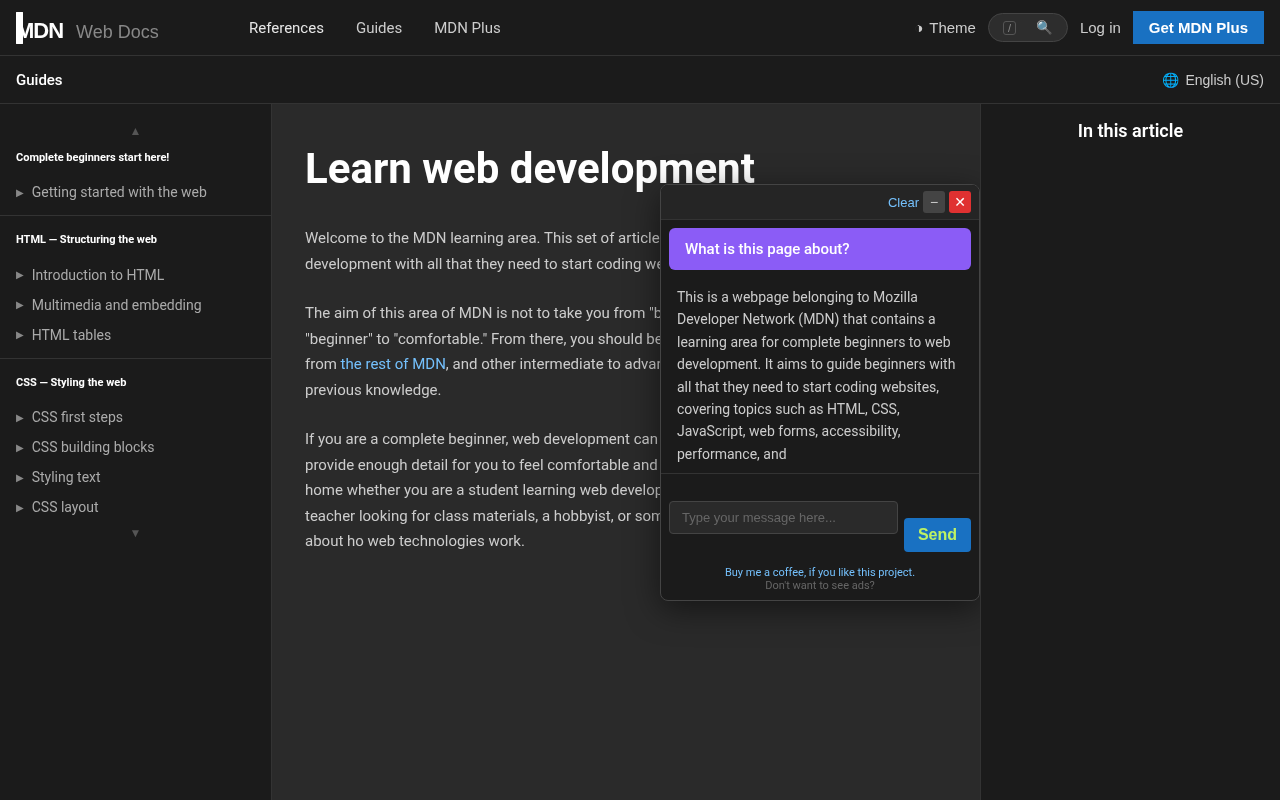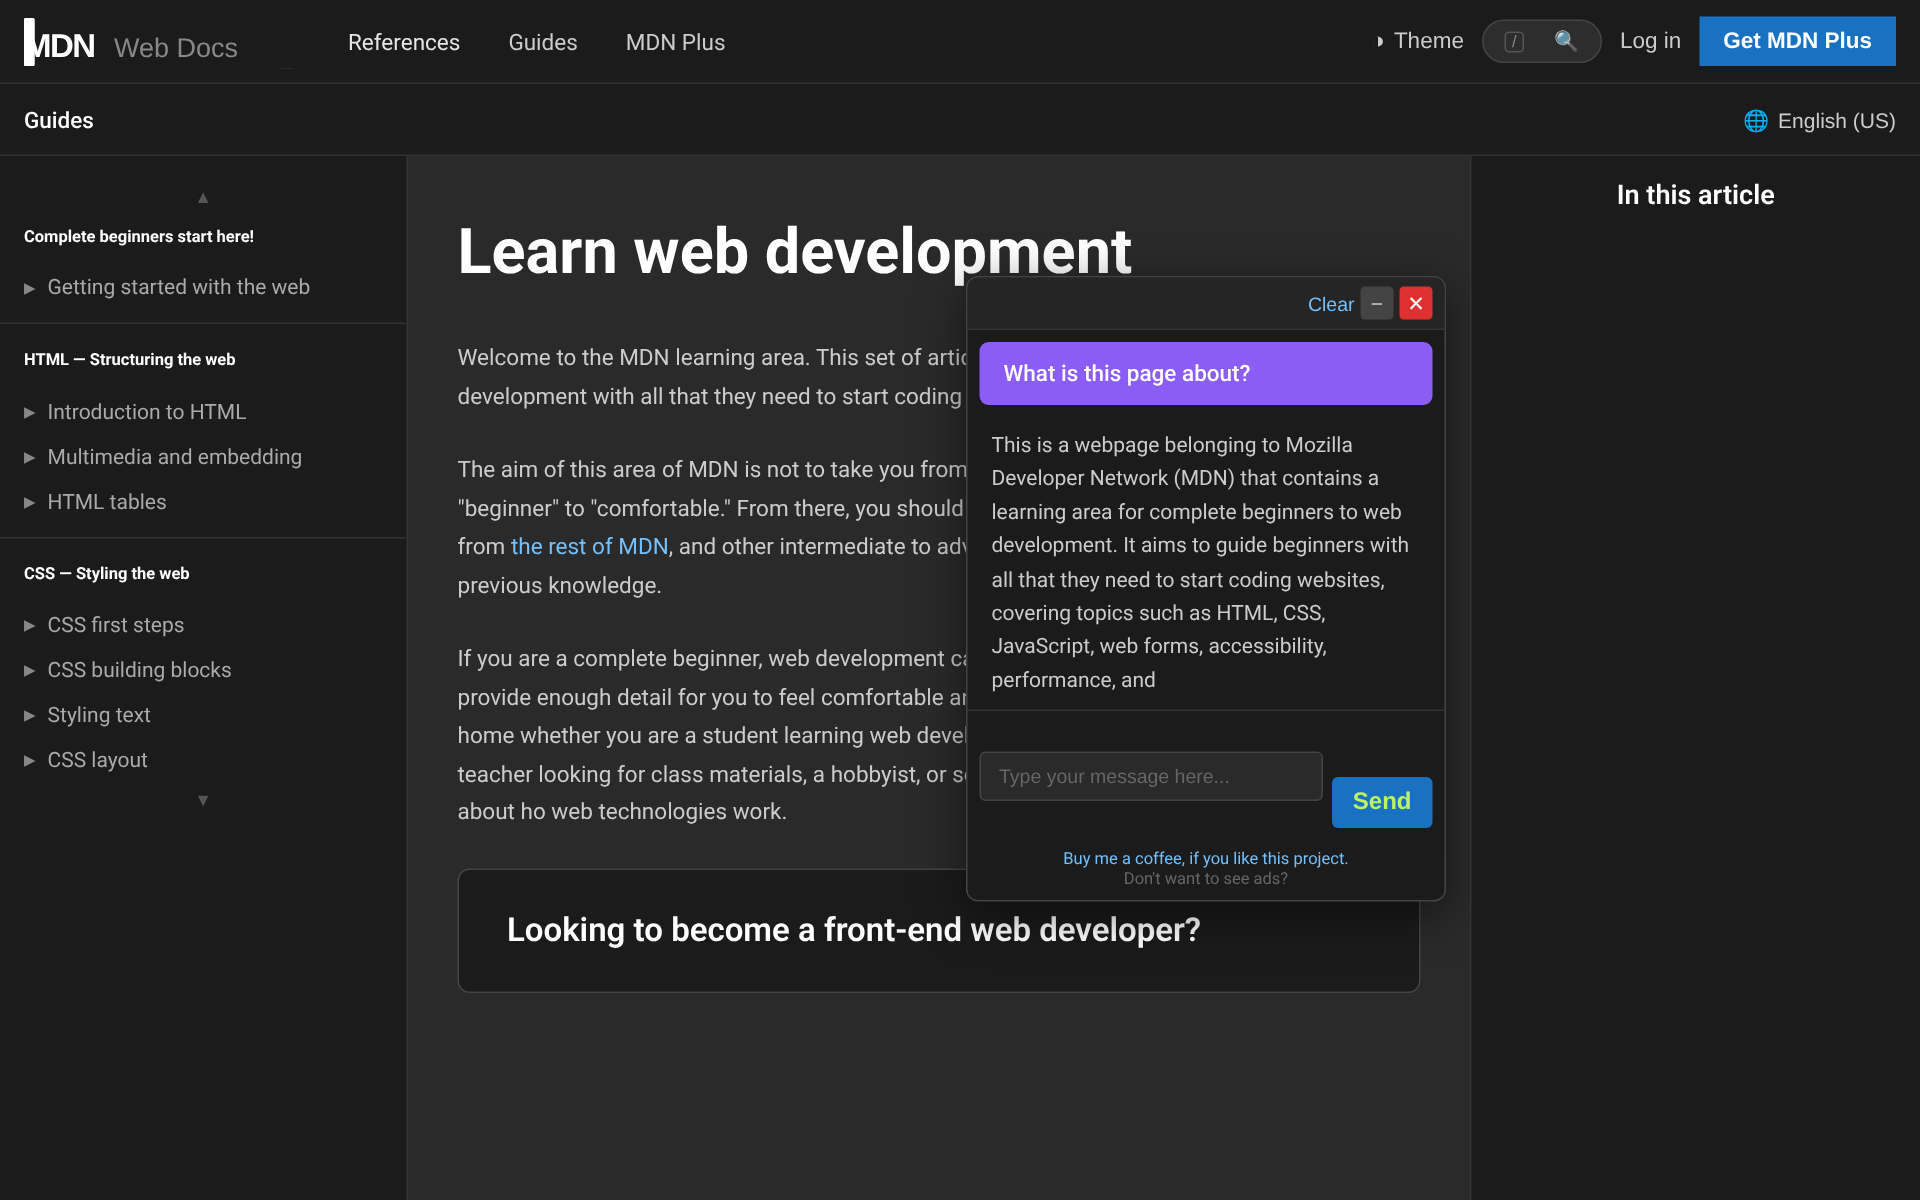--- a/index.html
+++ b/index.html
@@ -14,21 +14,21 @@
     }
 
     
     .top-nav {
       background: #1b1b1b;
       height: 56px;
       display: flex;
       align-items: center;
       padding: 0 16px;
       border-bottom: 1px solid #333;
-      gap: 24px;
+      gap: 41px;
       flex-shrink: 0;
     }
     .logo {
       display: flex;
       align-items: center;
       gap: 6px;
     }
     .nav-links {
       display: flex;
       gap: 8px;
@@ -225,21 +225,21 @@
       font-size: 18px;
       font-weight: 600;
       margin-bottom: 16px;
       text-align: center;
     }
 
     
     .chat-widget {
       position: absolute;
       top: 80px;
-      right: 16px;
+      right: 0;
       width: 320px;
       background: #1b1b1b;
       border: 1px solid #444;
       border-radius: 8px;
       overflow: hidden;
       box-shadow: 0 8px 32px rgba(0,0,0,0.5);
     }
     .chat-toolbar {
       display: flex;
       align-items: center;
@@ -436,23 +436,20 @@
     <p class="article-para">Welcome to the MDN learning area. This set of articles aims to guide complete beginners to web development with all that they need to start coding websites.</p>
 
     <p class="article-para">
       <span>The aim of this area of MDN is not to take you from "beginner" to "expert" but to take you from "beginner" to "comfortable." From there, you should be able to start making your way, learning from </span><a href="#">the rest of MDN</a><span>, and other intermediate to advanced resources that assume a lot of previous knowledge.</span>
     </p>
 
     <p class="article-para">
       <span>If you are a complete beginner, web development can be challenging — we will h</span><span>your hand and provide enough detail for you to feel comfortable and learn the to properly. You should feel at home whether you are a student learning web development (on your own or as part of a class), a teacher looking for class materials, a hobbyist, or someone who just wants to understand more about ho web technologies work.</span>
     </p>
 
-    <div class="highlight-box">
-      <div class="highlight-box-title">Looking to become a front-end web developer?</div>
-    </div>
 
     <div class="chat-widget">
       <div class="chat-toolbar">
         <button class="chat-btn-clear">Clear</button>
         <button class="chat-btn-minimize">−</button>
         <button class="chat-btn-close">✕</button>
       </div>
       <div class="chat-question">What is this page about?</div>
       <div class="chat-answer">This is a webpage belonging to Mozilla Developer Network (MDN) that contains a learning area for complete beginners to web development. It aims to guide beginners with all that they need to start coding websites, covering topics such as HTML, CSS, JavaScript, web forms, accessibility, performance, and</div>
       <div class="chat-input-area">

